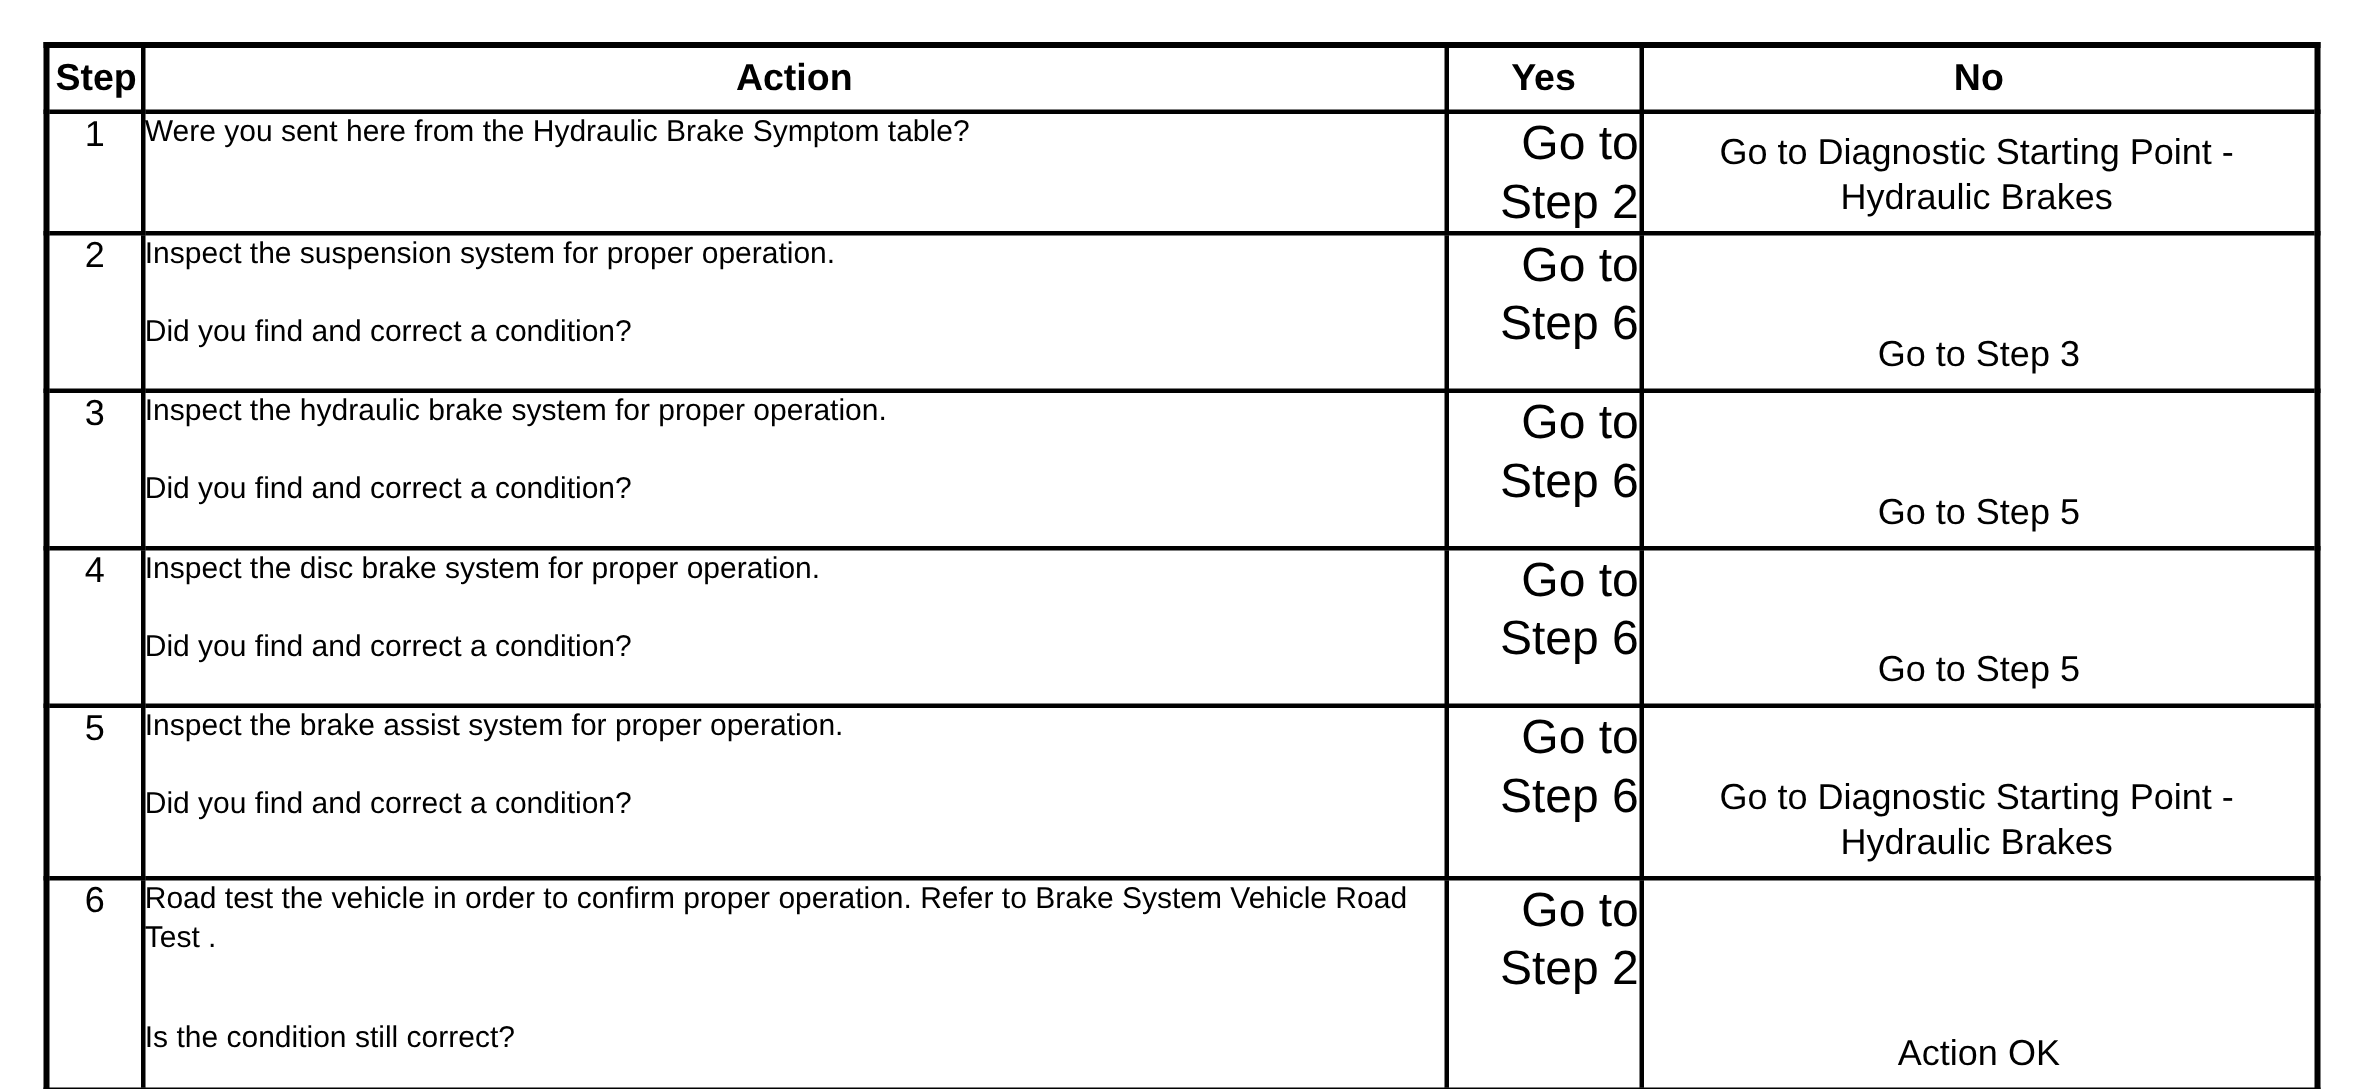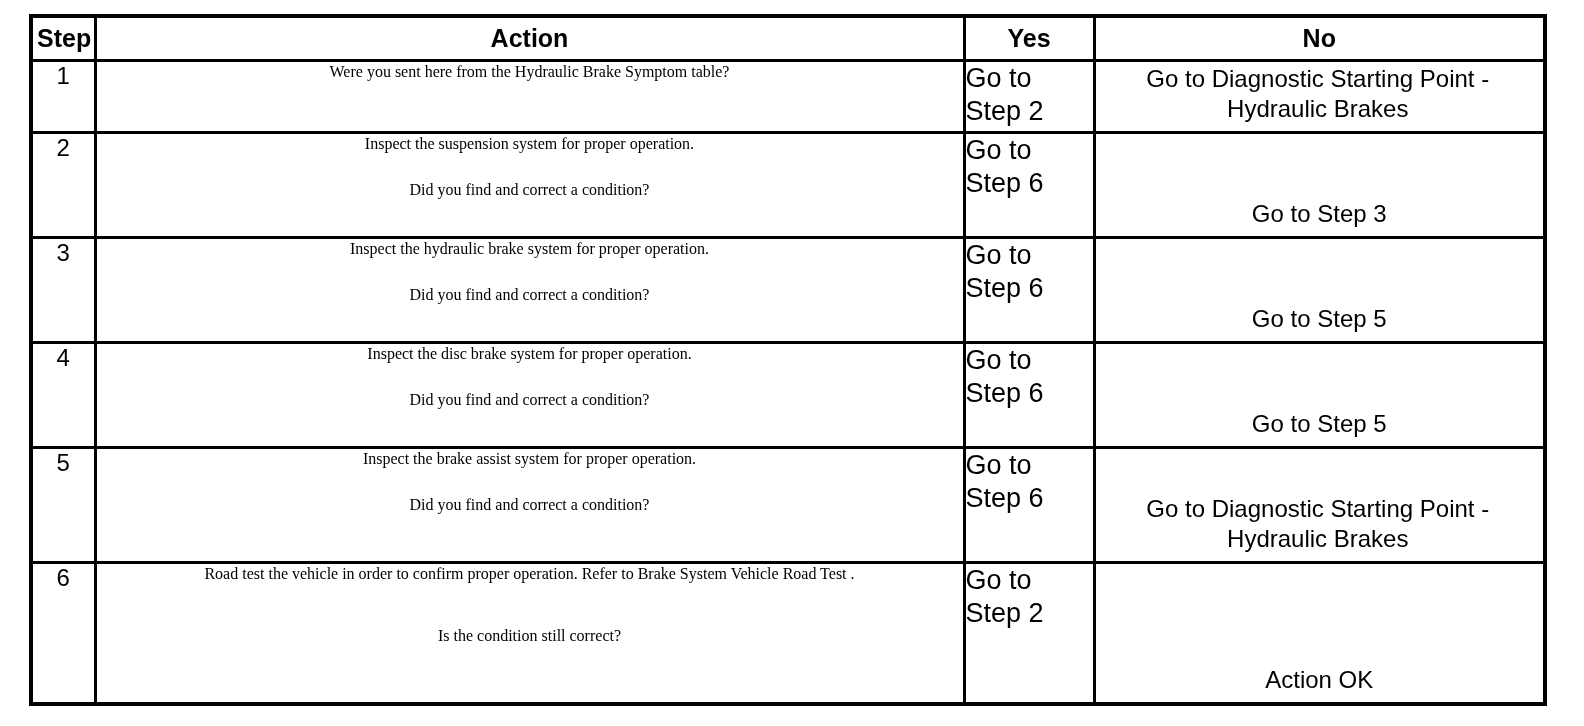--- a/index.html
+++ b/index.html
@@ -11,21 +11,21 @@
     width: 1584px;
     height: 726px;
     font-family: "Liberation Sans", sans-serif;
     color: #000000;
     overflow: hidden;
   }
 
   #diagnostic-table-wrap {
     position: absolute;
     left: 29px;
-    top: 14px;
+    top: 28px;
     width: 1514px;
     height: 686px;
   }
 
   table.diag {
     border-collapse: collapse;
     table-layout: fixed;
     width: 1514px;
     height: 686px;
     border: 4px solid #000;
@@ -61,35 +61,34 @@
 
   
   td.step-cell {
     text-align: center;
     vertical-align: middle;
     font-size: 24px;
     font-weight: normal;
   }
 
   td.action-cell {
-    text-align: center;
+    text-align: left;
     vertical-align: top;
-    font-size: 16px;
+    font-size: 20px;
     line-height: 1.28;
     padding: 4px 0 4px 8px;
-    font-family: Liberation Serif, serif;
   }
   td.action-cell .act-line { white-space: normal; }
   td.action-cell .act-gap  { height: 26px; }
   td.action-cell.tall .act-gap { height: 42px; }
 
   td.yes-cell {
-    text-align: left;
+    text-align: right;
     vertical-align: bottom;
-    font-size: 27px;
+    font-size: 32px;
     line-height: 1.22;
     padding: 0 2px 6px 2px;
     white-space: pre-line;
   }
 
   td.no-cell {
     font-size: 24px;
     line-height: 1.28;
   }
   td.no-cell.left {

